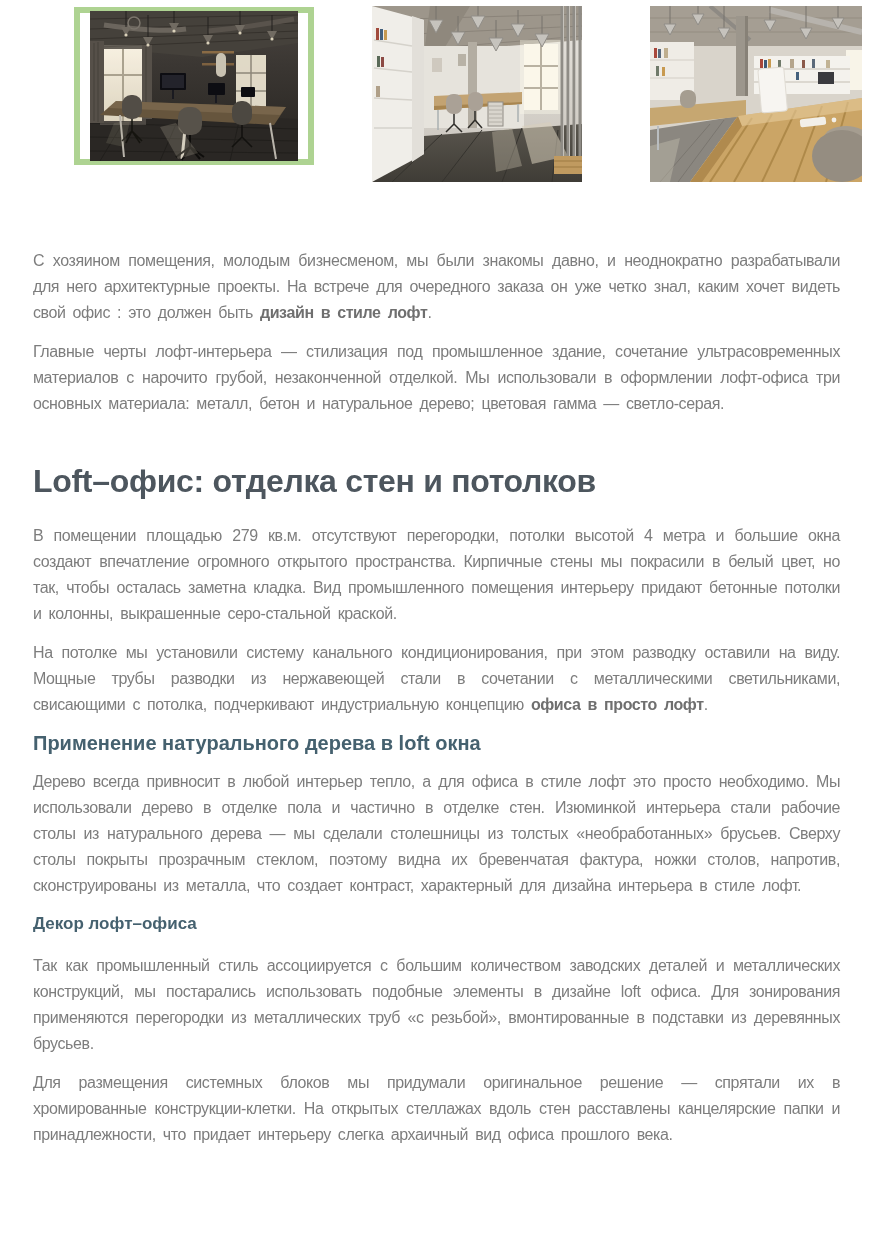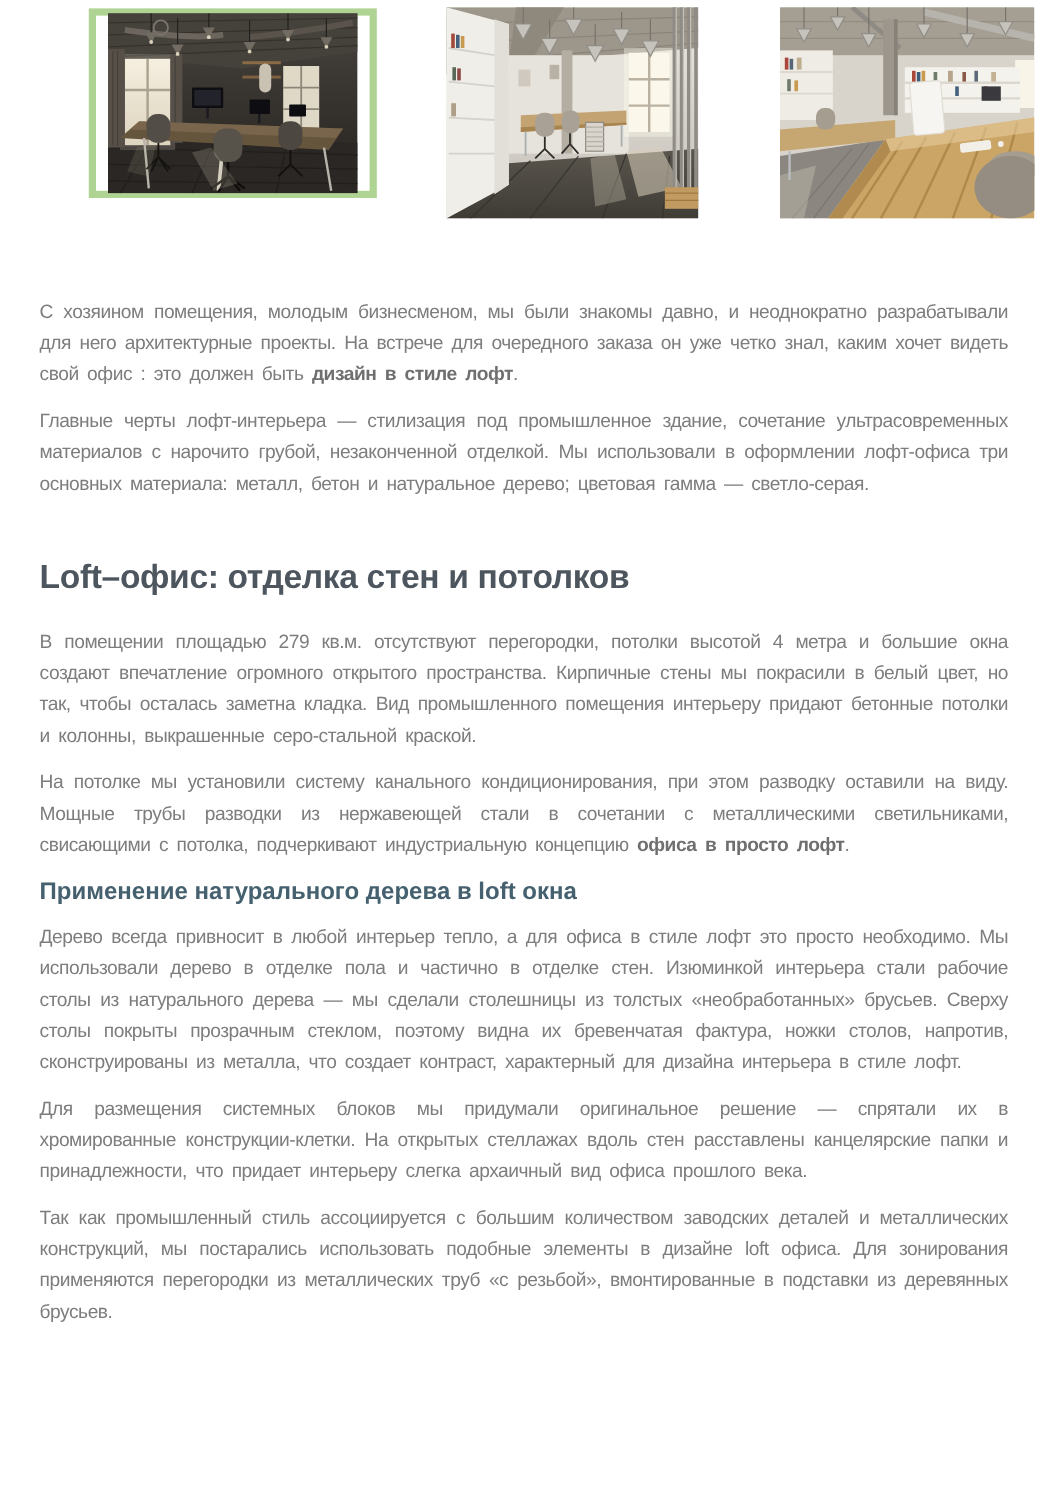--- a/index.html
+++ b/index.html
@@ -37,21 +37,21 @@
     line-height:26px;
     letter-spacing:-0.4px;
     word-spacing:3px;
     color:var(--body-text);
     text-align:justify;
     margin:0 0 13px 0;
   }
   .article p b{font-weight:bold;color:#6f6f6f;}
   .p-first{margin-top:66px !important;}
   h1.section-title{
-    font-size:28px;
+    font-size:32px;
     line-height:36px;
     color:var(--heading-primary);
     font-weight:bold;
     letter-spacing:-0.3px;
     margin:46px 0 24px 0;
   }
   h2.sub-title{
     font-size:20px;
     line-height:24px;
     color:var(--heading-secondary);
@@ -375,16 +375,17 @@
 
   <h1 class="section-title">Loft–офис: отделка стен и потолков</h1>
 
   <p><span>В помещении площадью 279 кв.м. отсутствуют перегородки, потолки высотой 4 метра и большие окна создают впечатление огромного открытого пространства. Кирпичные стены мы покрасили в белый цвет, но так, чтобы осталась заметна кладка. Вид промышленного помещения интерьеру придают бетонные потолки и колонны, выкрашенные серо-стальной краской.</span></p>
   <p><span>На потолке мы установили систему канального кондиционирования, при этом разводку оставили на виду. Мощные трубы разводки из нержавеющей стали в сочетании с металлическими светильниками, свисающими с потолка, подчеркивают индустриальную концепцию </span><b>офиса в просто лофт</b><span>.</span></p>
 
   <h2 class="sub-title">Применение натурального дерева в loft окна</h2>
 
   <p><span>Дерево всегда привносит в любой интерьер тепло, а для офиса в стиле лофт это просто необходимо. Мы использовали дерево в отделке пола и частично в отделке стен. Изюминкой интерьера стали рабочие столы из натурального дерева — мы сделали столешницы из толстых «необработанных» брусьев. Сверху столы покрыты прозрачным стеклом, поэтому видна их бревенчатая фактура, ножки столов, напротив, сконструированы из металла, что создает контраст, характерный для дизайна интерьера в стиле лофт.</span></p>
 
-
+  <h3 class="minor-title">Декор лофт–офиса</h3>
+
+  <p><span>Так как промышленный стиль ассоциируется с большим количеством заводских деталей и металлических конструкций, мы постарались использовать подобные элементы в дизайне loft офиса. Для зонирования применяются перегородки из металлических труб «с резьбой», вмонтированные в подставки из деревянных брусьев.</span></p>
   <p><span>Для размещения системных блоков мы придумали оригинальное решение — спрятали их в хромированные конструкции-клетки. На открытых стеллажах вдоль стен расставлены канцелярские папки и принадлежности, что придает интерьеру слегка архаичный вид офиса прошлого века.</span></p>
-  <p><span>Так как промышленный стиль ассоциируется с большим количеством заводских деталей и металлических конструкций, мы постарались использовать подобные элементы в дизайне loft офиса. Для зонирования применяются перегородки из металлических труб «с резьбой», вмонтированные в подставки из деревянных брусьев.</span></p>
 </article>
 
 </body></html>

